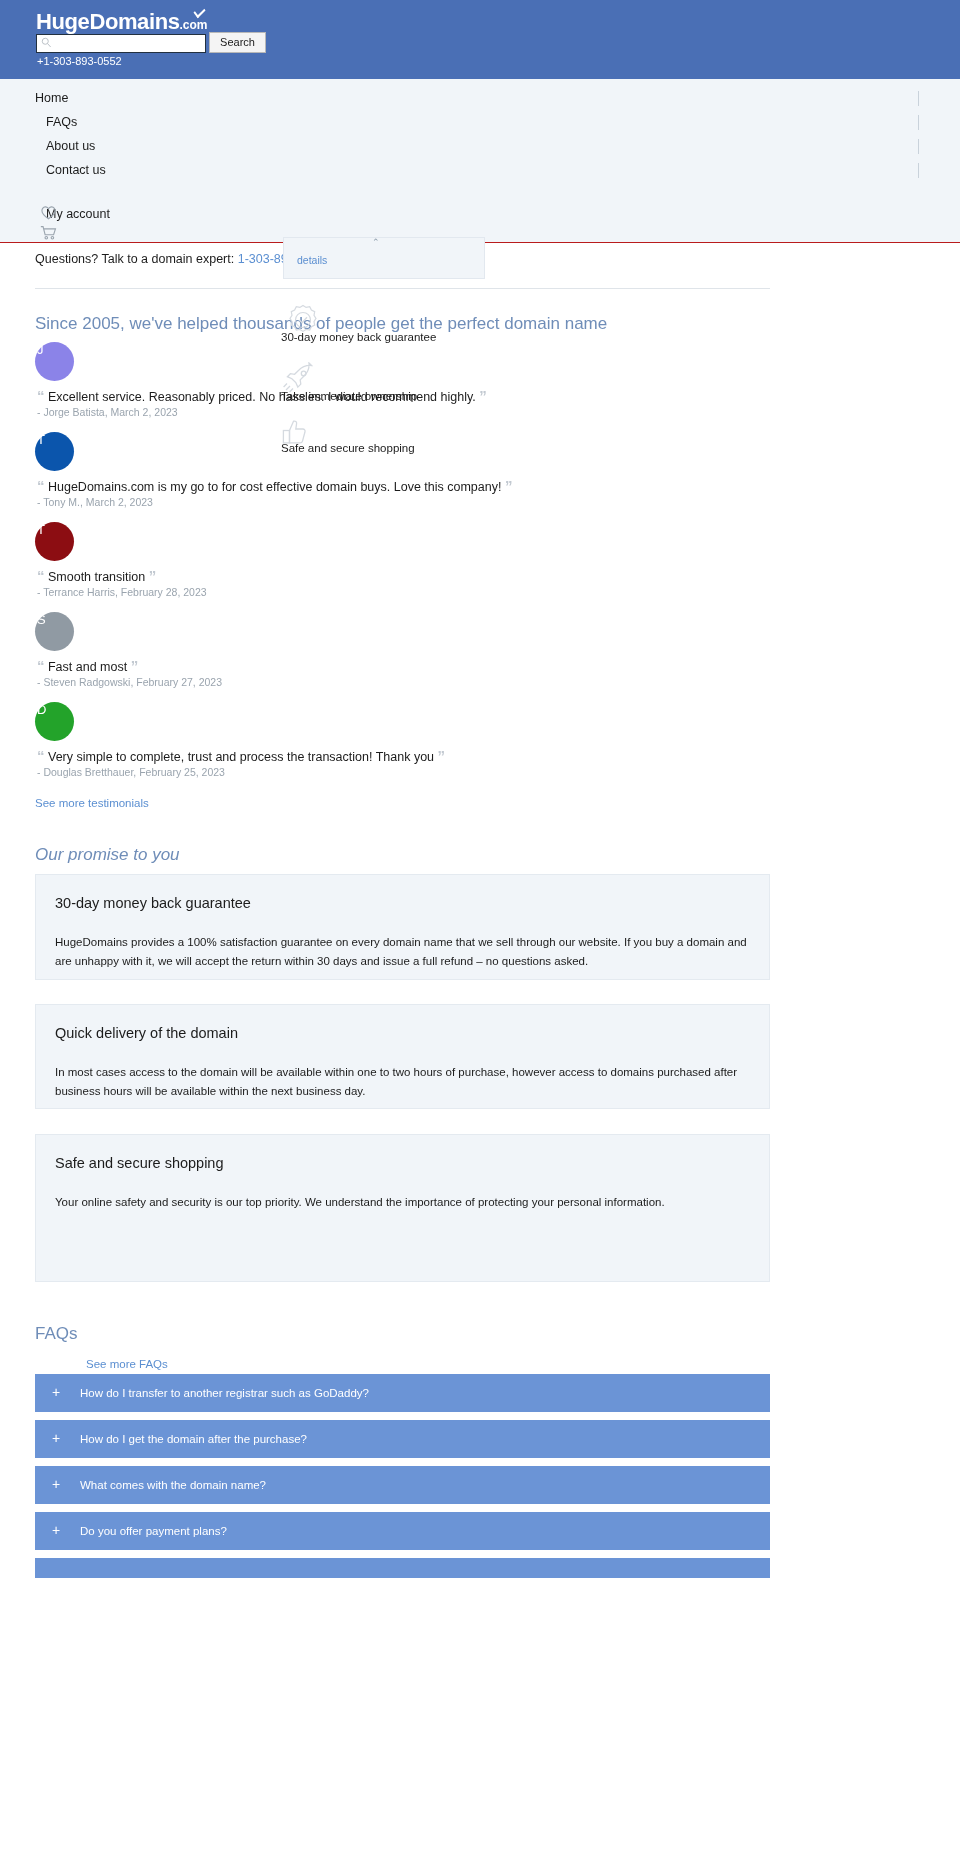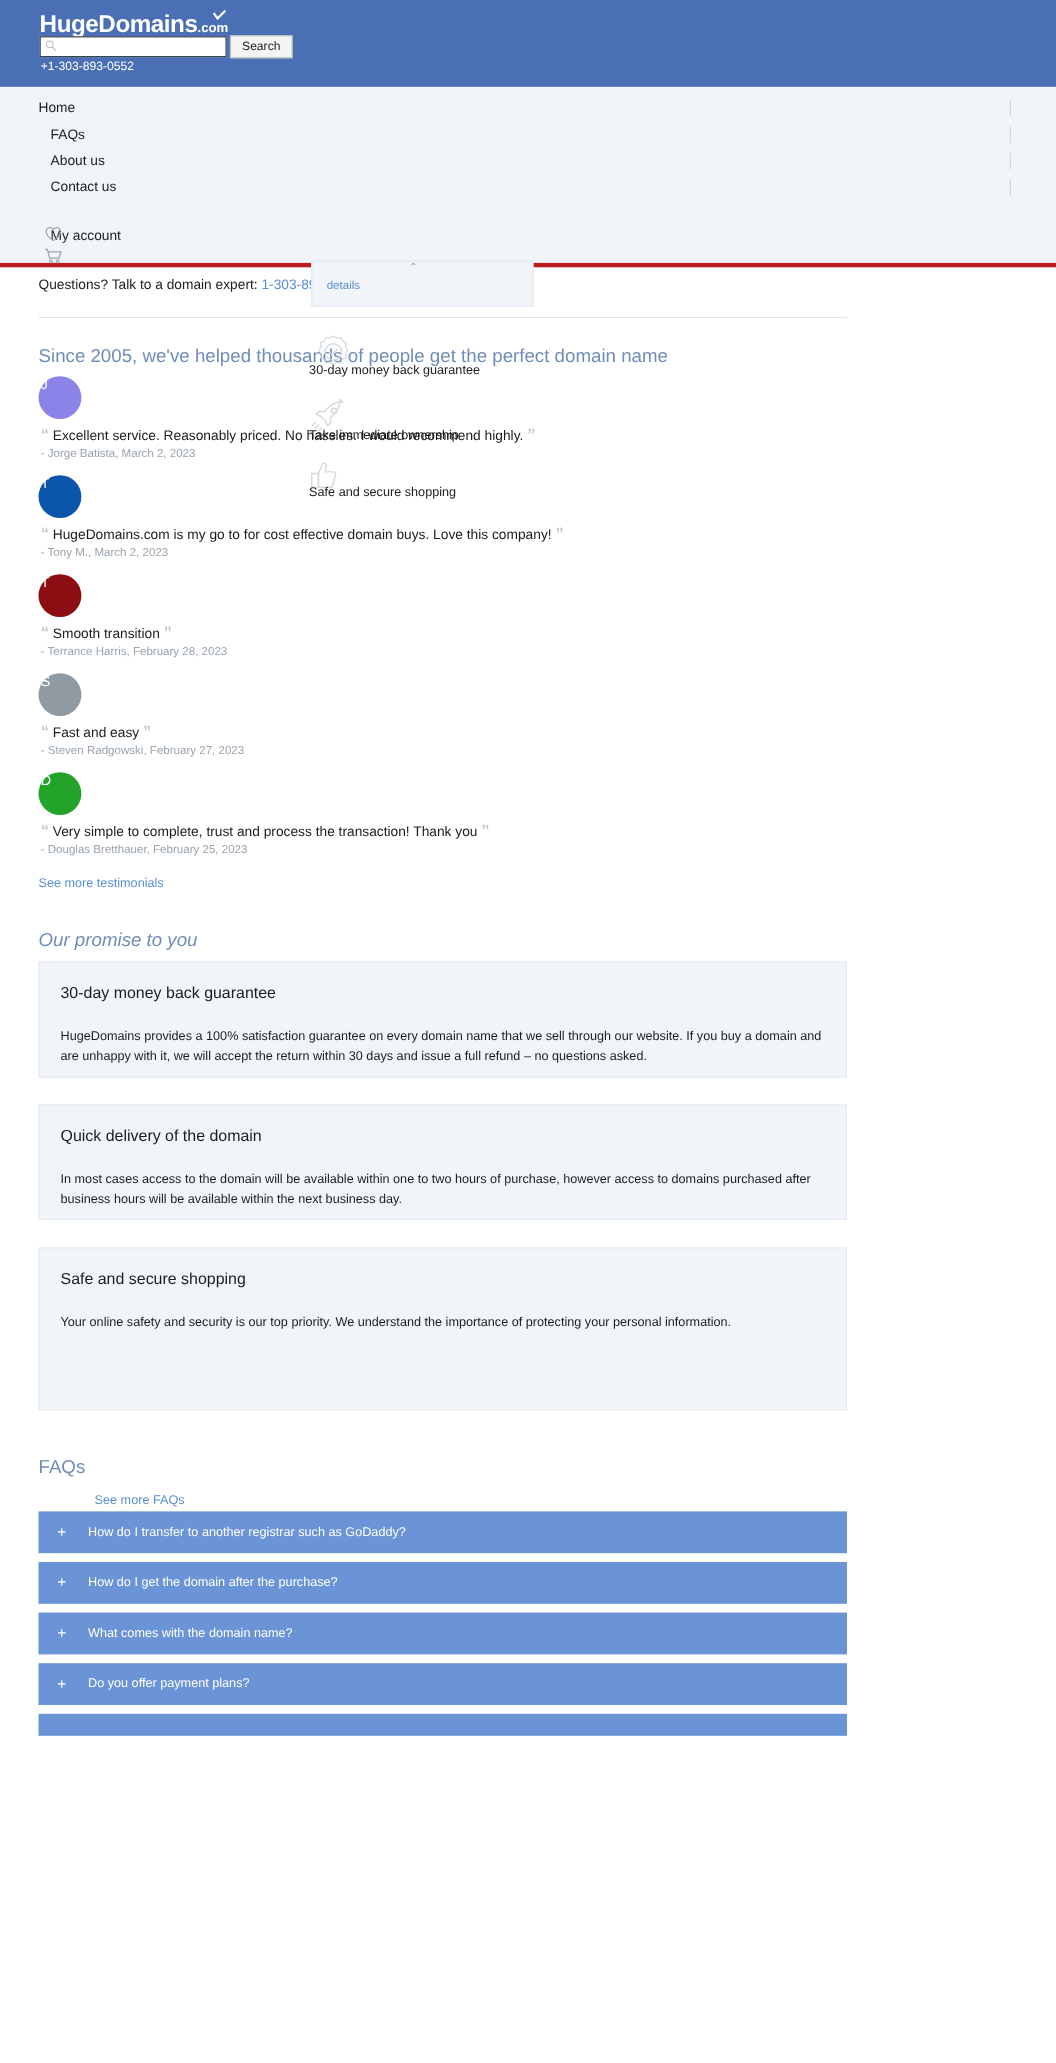--- a/index.html
+++ b/index.html
@@ -26,21 +26,21 @@
   .logo .dot-com { font-size: 12px; font-weight: bold; letter-spacing: 0; }
   .logo .tick {
     position: absolute; left: 158px; top: -1px;
     width: 11px; height: 7px;
     border-left: 2px solid #ffffff;
     border-bottom: 2px solid #ffffff;
     transform: rotate(-45deg) skewX(-8deg);
   }
   .searchwrap {
     position: absolute; left: 36px; top: 32px;
-    display: flex; align-items: flex-start;
+    display: flex; align-items: flex-end;
   }
   .search-input {
     width: 170px; height: 19px;
     border: 1px solid #22303f; background: #ffffff;
     font-family: "Liberation Sans", sans-serif; font-size: 10px;
     padding: 0 4px 0 20px; color: #333;
   }
   .search-glass {
     position: absolute; left: 5px; top: 4px;
     width: 11px; height: 11px; pointer-events: none;
@@ -54,21 +54,21 @@
   .phone-top {
     position: absolute; left: 37px; top: 55px;
     color: #ffffff; font-size: 11px;
   }
 
   
   .navpanel {
     position: absolute; left: 0; top: 79px;
     width: 960px; height: 164px;
     background: #f1f5f9;
-    border-bottom: 4px solid #b91c1c;
+    border-bottom: 1px solid #b91c1c;
   }
   .nav-item {
     position: absolute; font-size: 12.5px; color: #1c1c1c;
     white-space: nowrap; cursor: pointer;
   }
   .nav-home     { left: 35px; top: 12px; }
   .nav-faqs     { left: 46px; top: 36px; }
   .nav-about    { left: 46px; top: 60px; }
   .nav-contact  { left: 46px; top: 84px; }
   .nav-account  { left: 46px; top: 108px; margin-top: 20px; }
@@ -278,21 +278,21 @@
   </div>
   <div class="t-attr">- Terrance Harris, February 28, 2023</div>
 </div>
 
 <div class="testi" style="top:612px;">
   <div class="avatar" style="background: rgb(144, 154, 163);">
     <span>S</span>
   </div>
   <div class="t-quote">
     <span class="q-mark">“</span>
-    <span>Fast and easy</span>
+    <span>Fast and most</span>
     <span class="q-mark">”</span>
   </div>
   <div class="t-attr">- Steven Radgowski, February 27, 2023</div>
 </div>
 
 <div class="testi" style="top:702px;">
   <div class="avatar" style="background: rgb(35, 163, 42);">
     <span>D</span>
   </div>
   <div class="t-quote">

